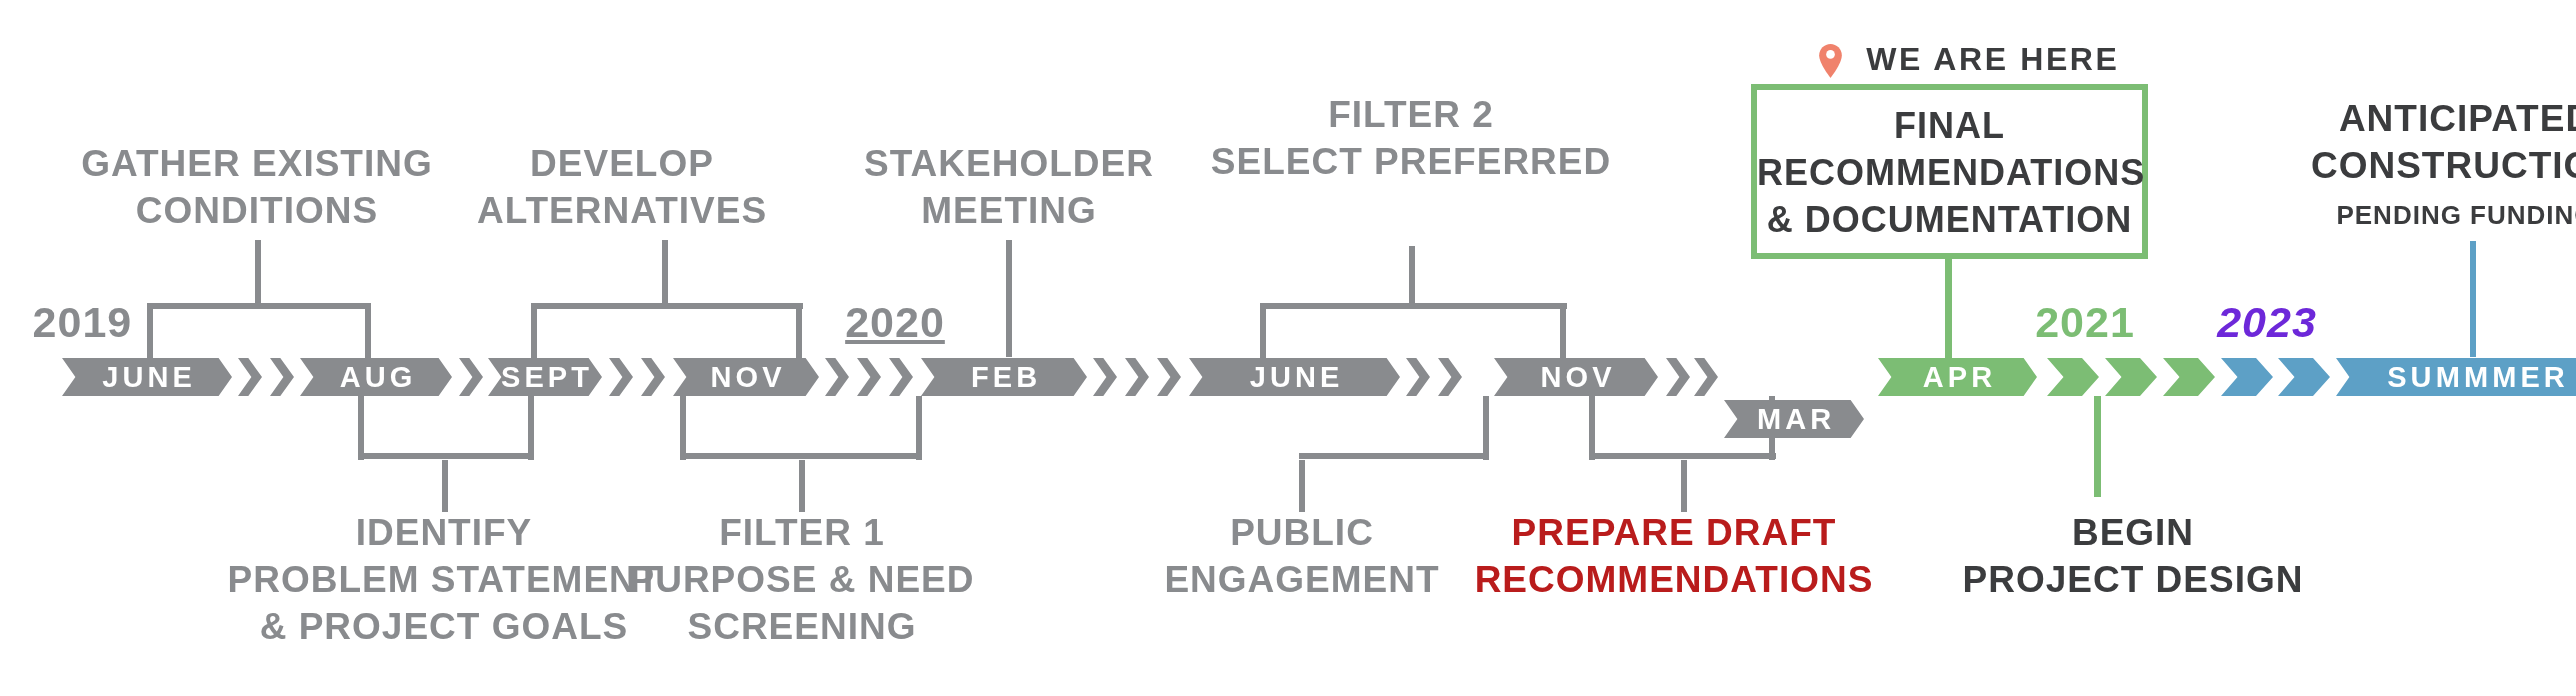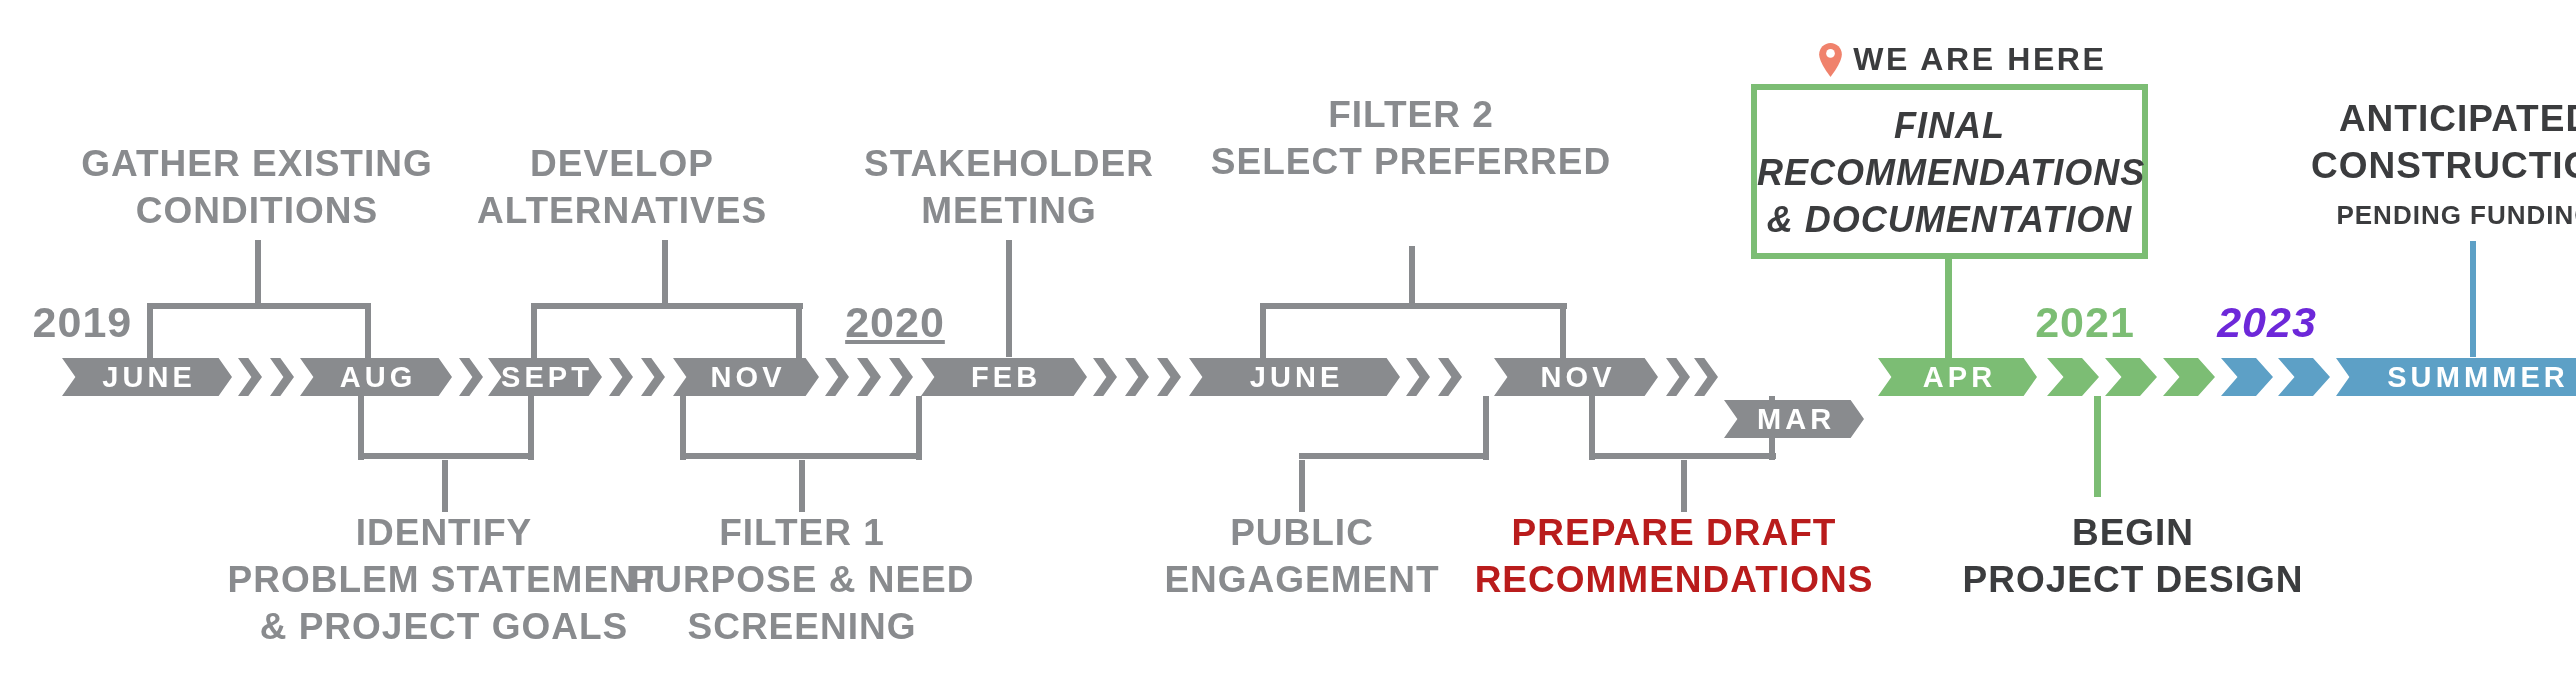--- a/index.html
+++ b/index.html
@@ -13,22 +13,22 @@
   .seg.chev{clip-path:polygon(0 0, 10.3px 0, 100% 50%, 10.3px 100%, 0 100%, 13.4px 50%);}
   .seg.bigchev{clip-path:polygon(0 0, 35px 0, 100% 50%, 35px 100%, 0 100%, 16.5px 50%);}
   .seg .mlabel{color:#fff;font-size:29px;letter-spacing:4.1px;padding-left:4.1px;white-space:nowrap;}
   .year{position:absolute;top:307px;height:40px;font-size:43px;letter-spacing:1px;
         display:flex;align-items:flex-end;justify-content:center;white-space:nowrap;}
   .evlabel{position:absolute;text-align:center;white-space:nowrap;
            font-size:37px;line-height:47px;letter-spacing:1px;}
   .evlabel div{white-space:nowrap;}
   .conn{position:absolute;}
   #final-box{position:absolute;background:#ffffff;box-sizing:border-box;text-align:center;}
-  #final-box .boxlines{position:absolute;left:0;right:0;top:12.4px;font-size:36px;line-height:47px;letter-spacing:1px;font-style:italic;}
-  #we-are-here{position:absolute;display:flex;align-items:center;}
+  #final-box .boxlines{position:absolute;left:0;right:0;top:12.4px;font-size:36px;line-height:47px;letter-spacing:1px;}
+  #we-are-here{position:absolute;display:flex;align-items:flex-end;gap:13px;}
   #we-are-here .wah-text{font-size:32px;letter-spacing:2.6px;white-space:nowrap;}
   .sub{font-size:26px;letter-spacing:1px;}
 </style>
 </head>
 <body>
 
 <div id="canvas">
   <div id="connector-layer">
       <div class="conn" style="left: 255px; top: 240px; width: 6.2px; height: 66px; background: rgb(137, 139, 142);"></div>
       <div class="conn" style="left: 147px; top: 303px; width: 224px; height: 6.2px; background: rgb(137, 139, 142);"></div>

